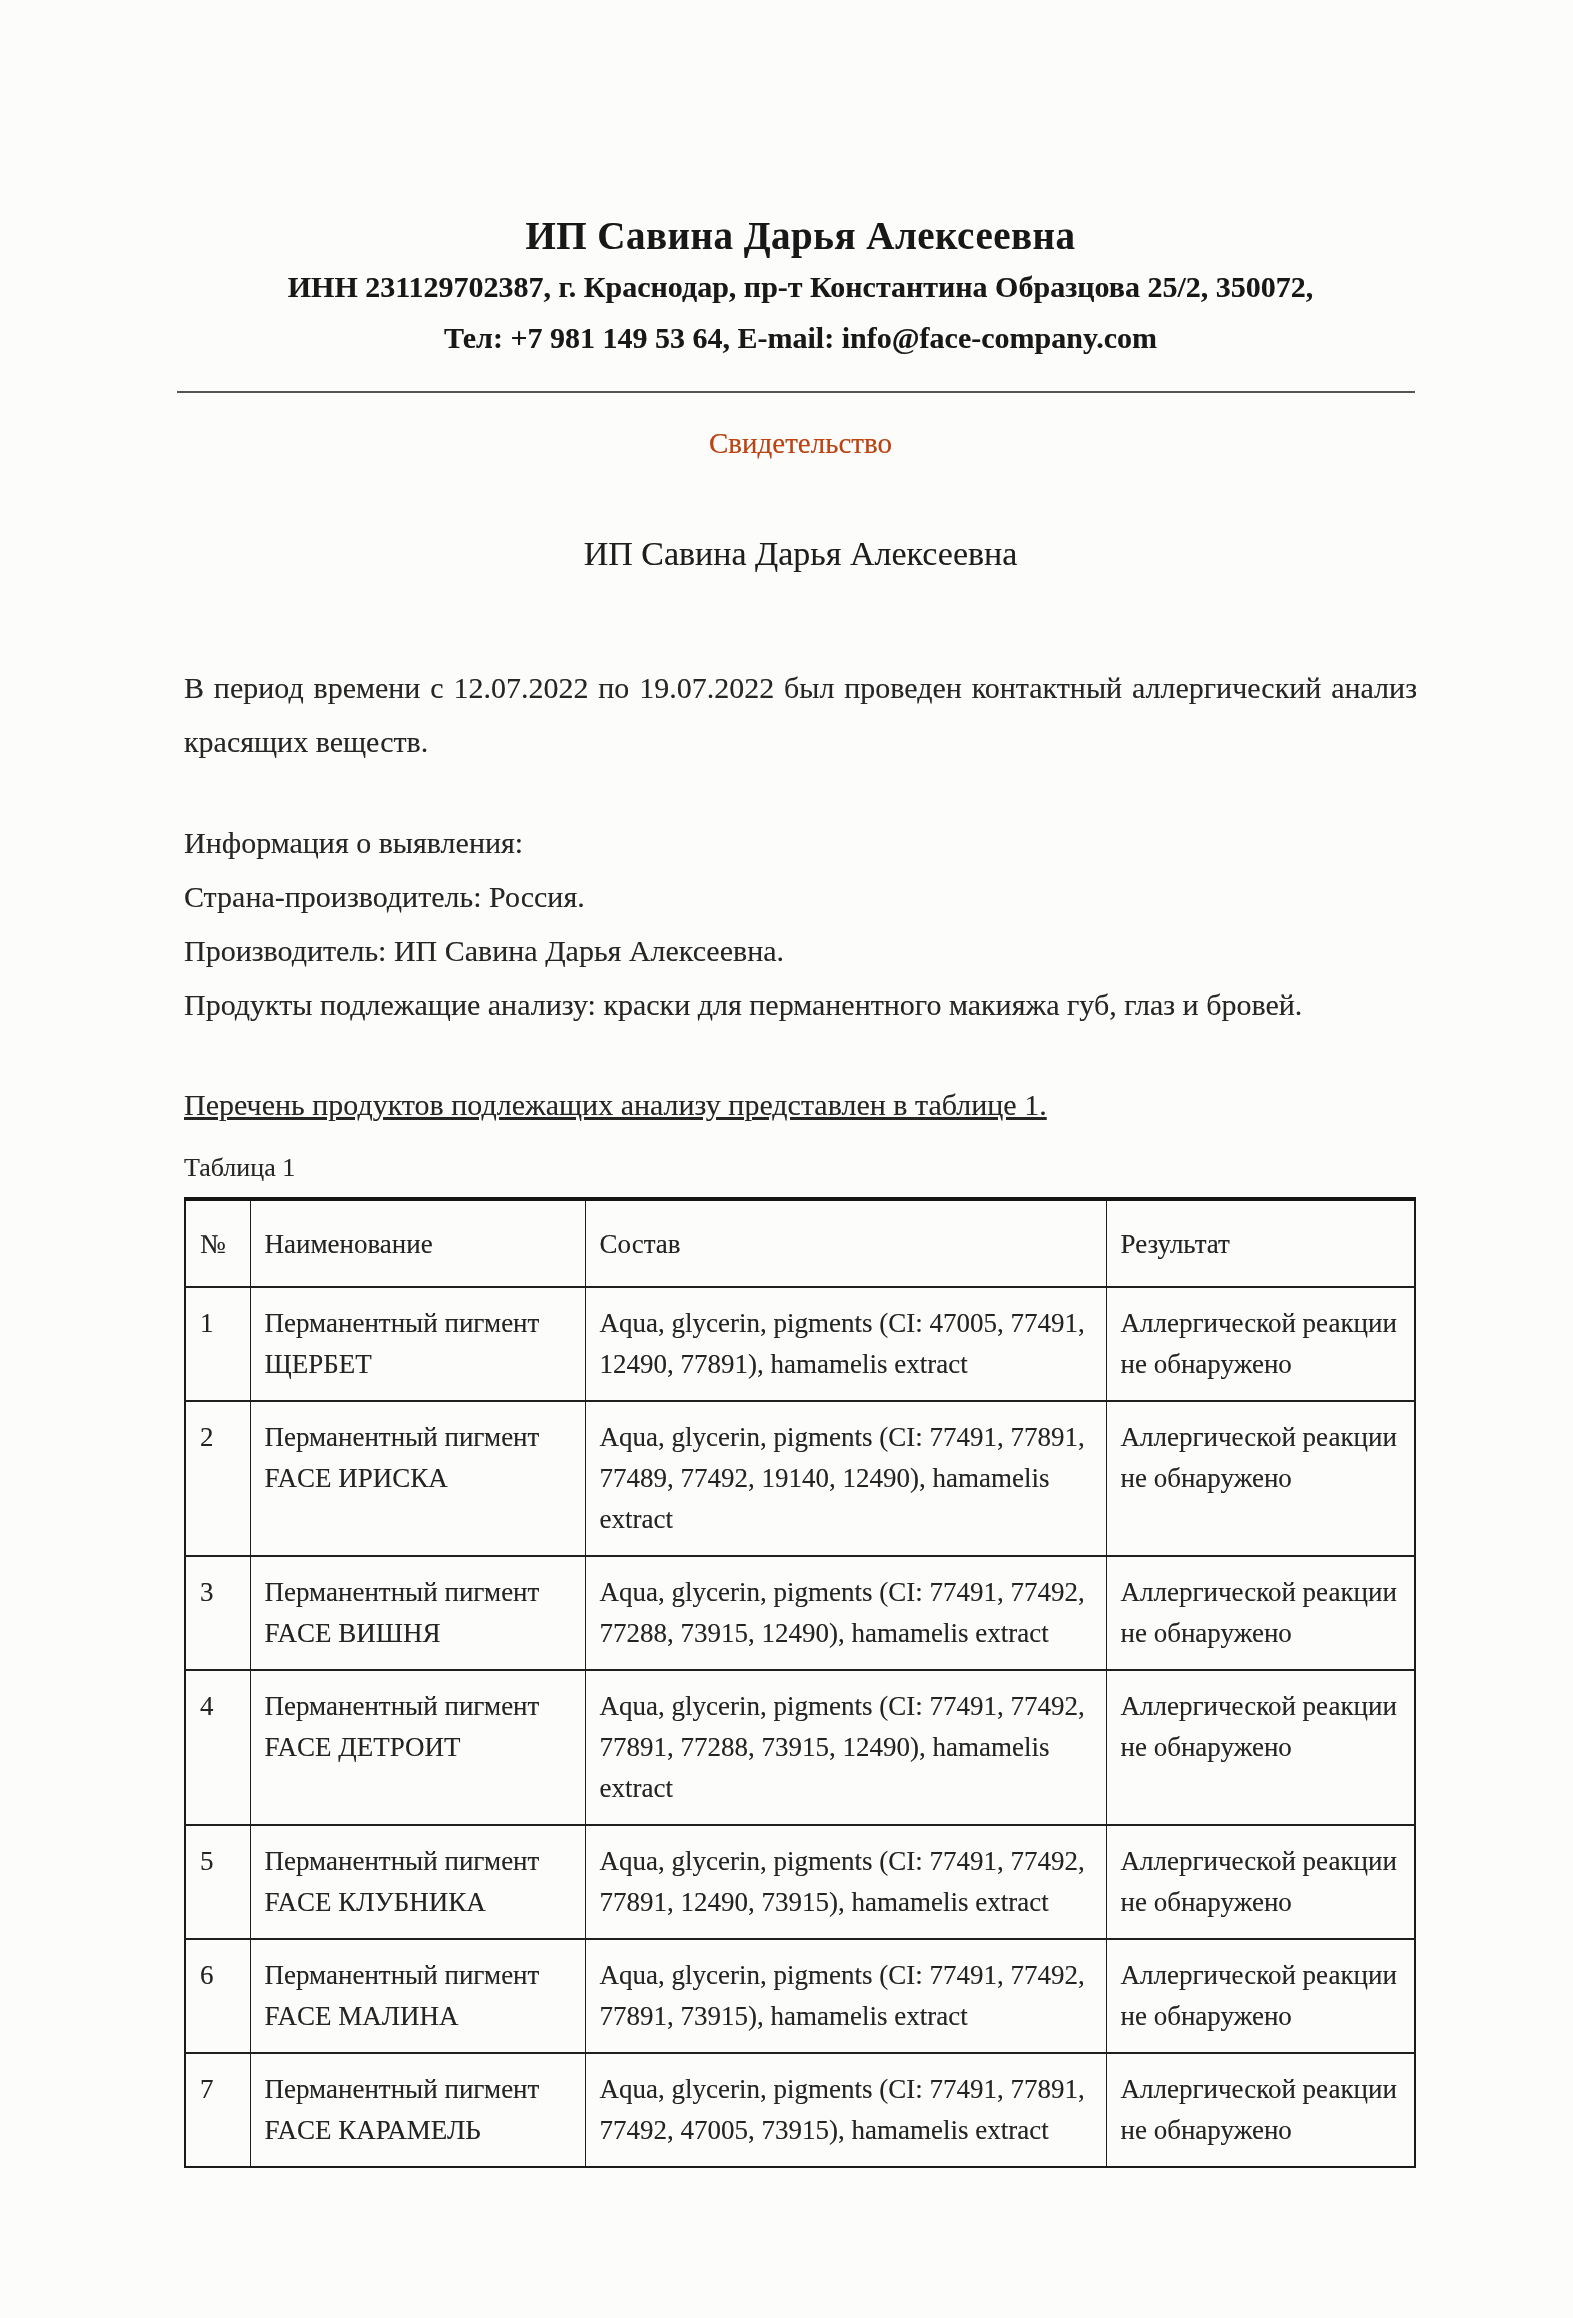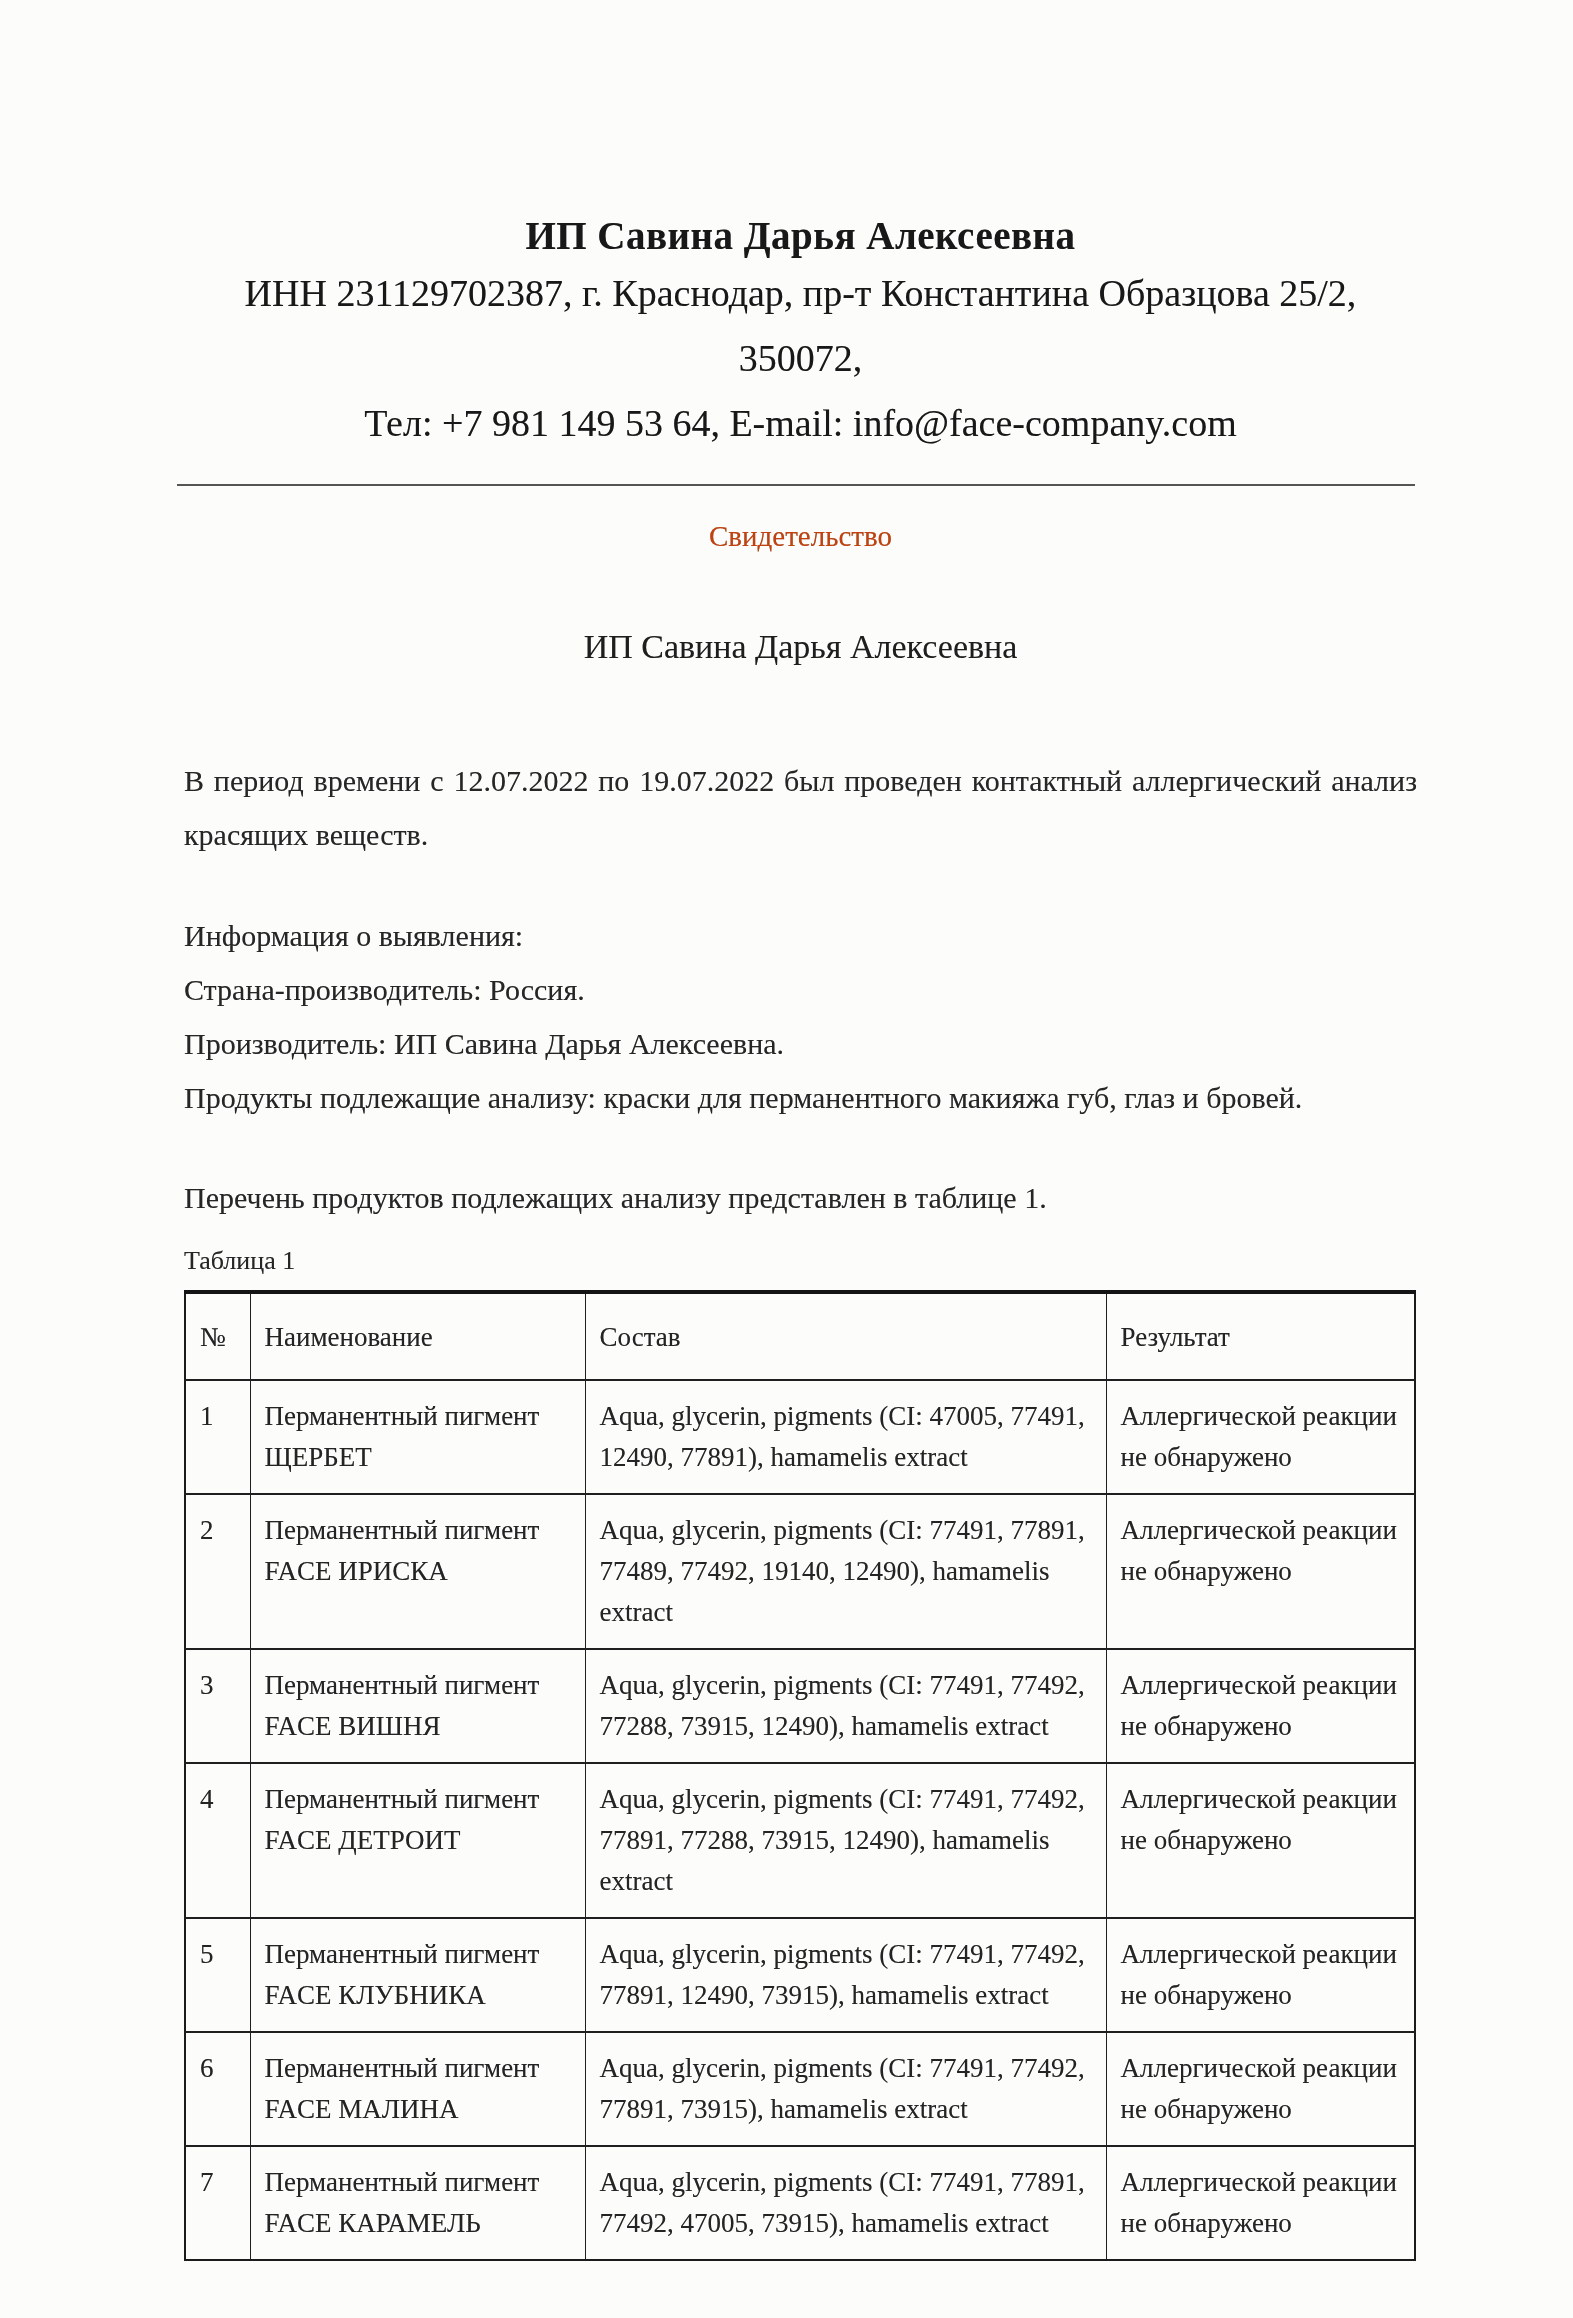--- a/index.html
+++ b/index.html
@@ -16,35 +16,35 @@
     overflow:hidden;
   }
   .content{
     position:absolute;
     left:184px;
     top:212px;
     width:1233px;
   }
   .letterhead{text-align:center;color:#181818;}
   .company{font-size:39px;font-weight:bold;line-height:1.25;letter-spacing:0.5px;}
-  .lh-line{font-size:38px;font-weight:normal;line-height:1.72;}
+  .lh-line{font-size:30px;font-weight:bold;line-height:1.72;}
   .rule{
     border:none;
     border-top:2px solid #555;
     margin:27px 2px 0 -7px;
     height:0;
   }
   .doctype{text-align:center;font-size:29px;margin-top:34px;color:#c2410c;}
   .title2{text-align:center;font-size:34px;margin-top:75px;color:#1e1e1e;}
   .para{font-size:30px;line-height:1.8;margin:0;}
   .just{text-align:justify;}
   .p1{margin-top:88px;}
   .infoblock{margin-top:47px;}
   .block2{margin-top:51px;}
-  .intro{margin-top:46px;}
+  .intro{margin-top:46px;text-decoration:underline;}
   .caption{font-size:26px;margin-top:21px;}
   table.products{
     margin-top:14px;
     width:1230px;
     border-collapse:collapse;
     table-layout:fixed;
     font-size:27px;
     color:#242424;
   }
   table.products{border:2px solid #1b1b1b;border-top:4.4px solid #141414;}

